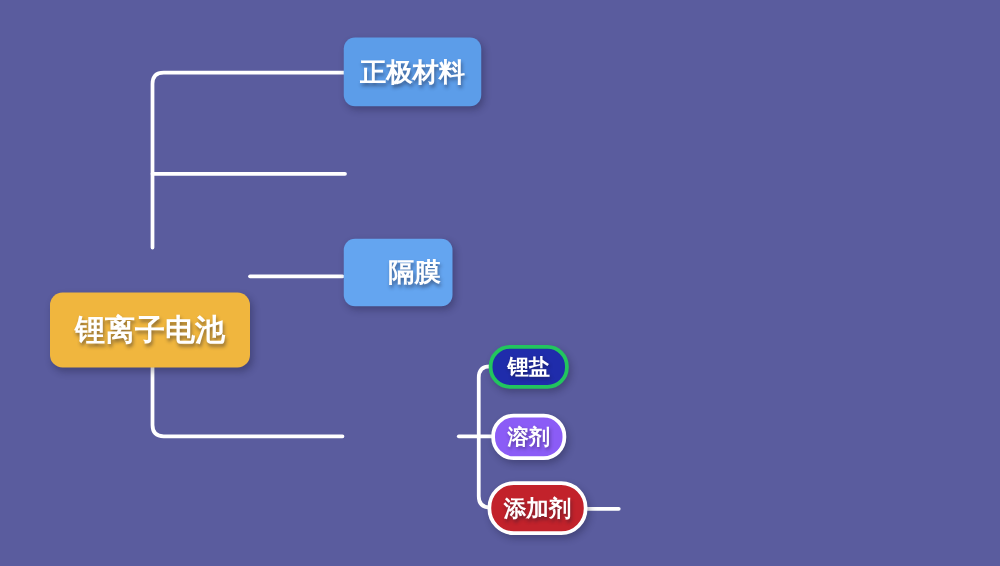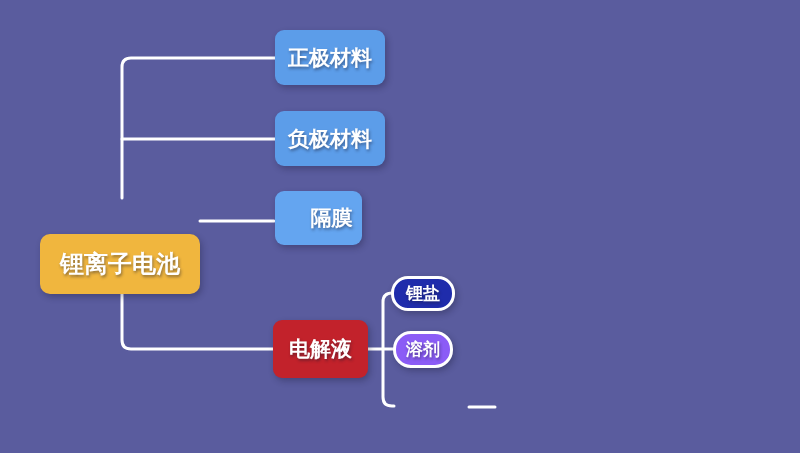--- a/index.html
+++ b/index.html
@@ -18,21 +18,21 @@
     text-shadow:1px 2px 3px rgba(25,25,45,.45);
     box-shadow:2px 3px 6px rgba(20,20,45,.30);
     box-sizing:border-box;
     user-select:none;
   }
   .n-root      {left:40px;  top:198px; width:160px; height:60px; border-radius:10px; font-size:24px;}
   .n-cathode   {left:275px; top:30px;  width:110px; height:55px; border-radius:9px;  font-size:21px;}
   .n-anode     {left:275px; top:111px; width:110px; height:55px; border-radius:9px;  font-size:21px;}
   .n-separator {left:275px; top:191px; width:87px;  height:54px; border-radius:9px;  font-size:21px;padding-left:26px;}
   .n-electrolyte{left:273px;top:320px; width:95px;  height:58px; border-radius:9px;  font-size:21px;}
-  .n-salt      {left:391px; top:276px; width:64px;  height:35px; border-radius:17px; font-size:17px; border:3px solid #ffffff;}
+  .n-salt      {left:391px; top:276px; width:64px;  height:35px; border-radius:17px; font-size:17px; border:3px solid #22c55e;}
   .n-solvent   {left:393px; top:331px; width:60px;  height:37px; border-radius:18px; font-size:17px; border:3px solid #ffffff;}
   .n-additive  {left:390px; top:385px; width:80px;  height:43px; border-radius:21px; font-size:18px; border:3px solid #ffffff;}
   .n-highlight {left:494px; top:388px; width:277px; height:45px; border-radius:22px; font-size:21px; border:3px solid #F2DEC4;}
 </style>
 </head>
 <body>
 
 <div class="canvas" style="background-color: rgb(90, 92, 158);">
 
   <svg class="wires" viewBox="0 0 800 453" xmlns="http://www.w3.org/2000/svg">
@@ -44,25 +44,24 @@
       <path d="M367 349 H394"></path>
       <path d="M394 293 H392 Q383 293 383 302 V397 Q383 406 392 406 H394"></path>
       <path d="M469 407 H495"></path>
     </g>
   </svg>
 
   <div class="node n-root" style="background-color: rgb(240, 182, 62); margin-top: 36px;">锂离子电池</div>
 
   <div class="node n-cathode" style="background-color: rgb(92, 157, 233); font-family: Liberation Serif, serif;">正极材料</div>
 
-  <div class="node n-anode" style="background-color: rgb(92, 157, 233);">负极材料</div>
 
   <div class="node n-separator" style="background-color: rgb(100, 165, 240);">隔膜</div>
 
-  <div class="node n-electrolyte" style="background-color: rgb(194, 34, 43);">电解液</div>
 
   <div class="node n-salt" style="background-color: rgb(31, 44, 171);">锂盐</div>
 
   <div class="node n-solvent" style="background-color: #8b5cf6;">溶剂</div>
 
+  <div class="node n-additive" style="background-color: rgb(194, 34, 43);">添加剂</div>
 
 
 </div>
 
 </body></html>

